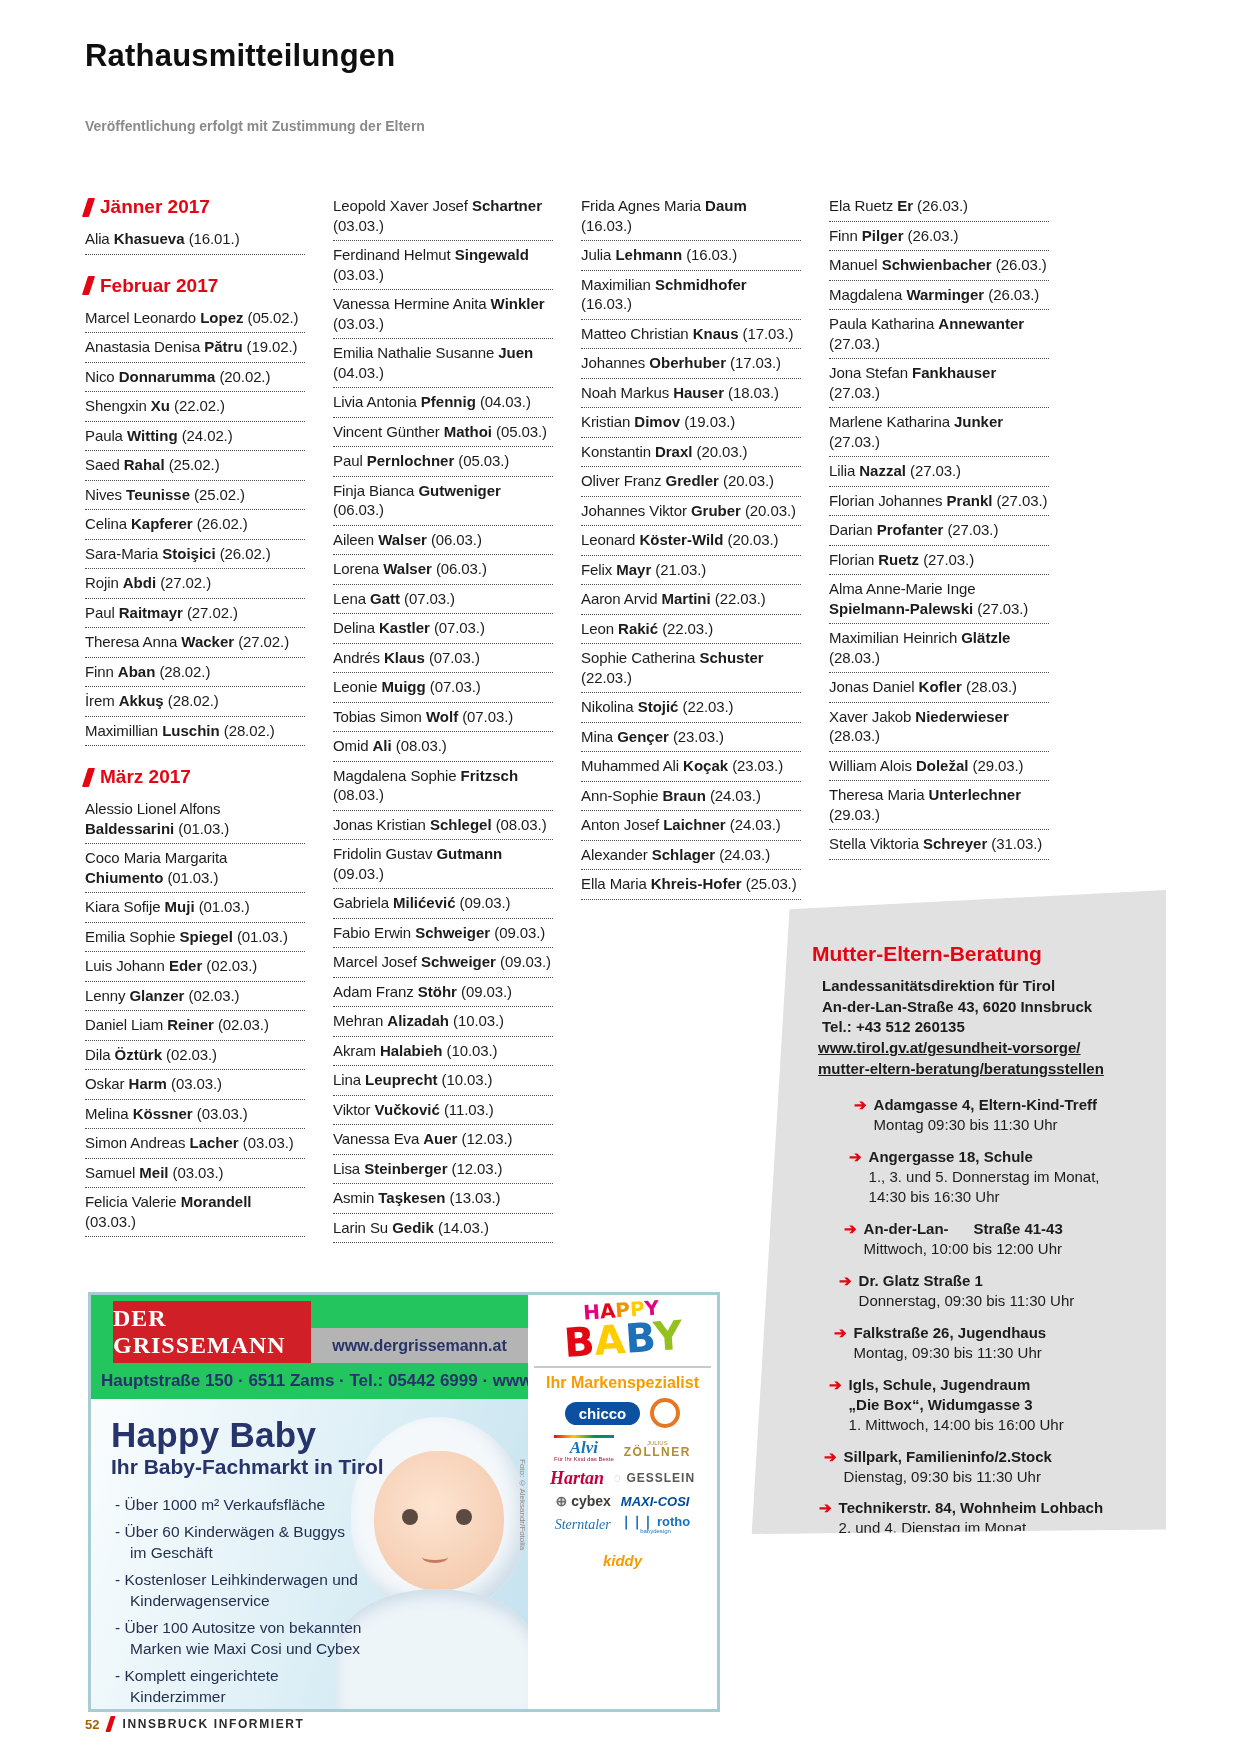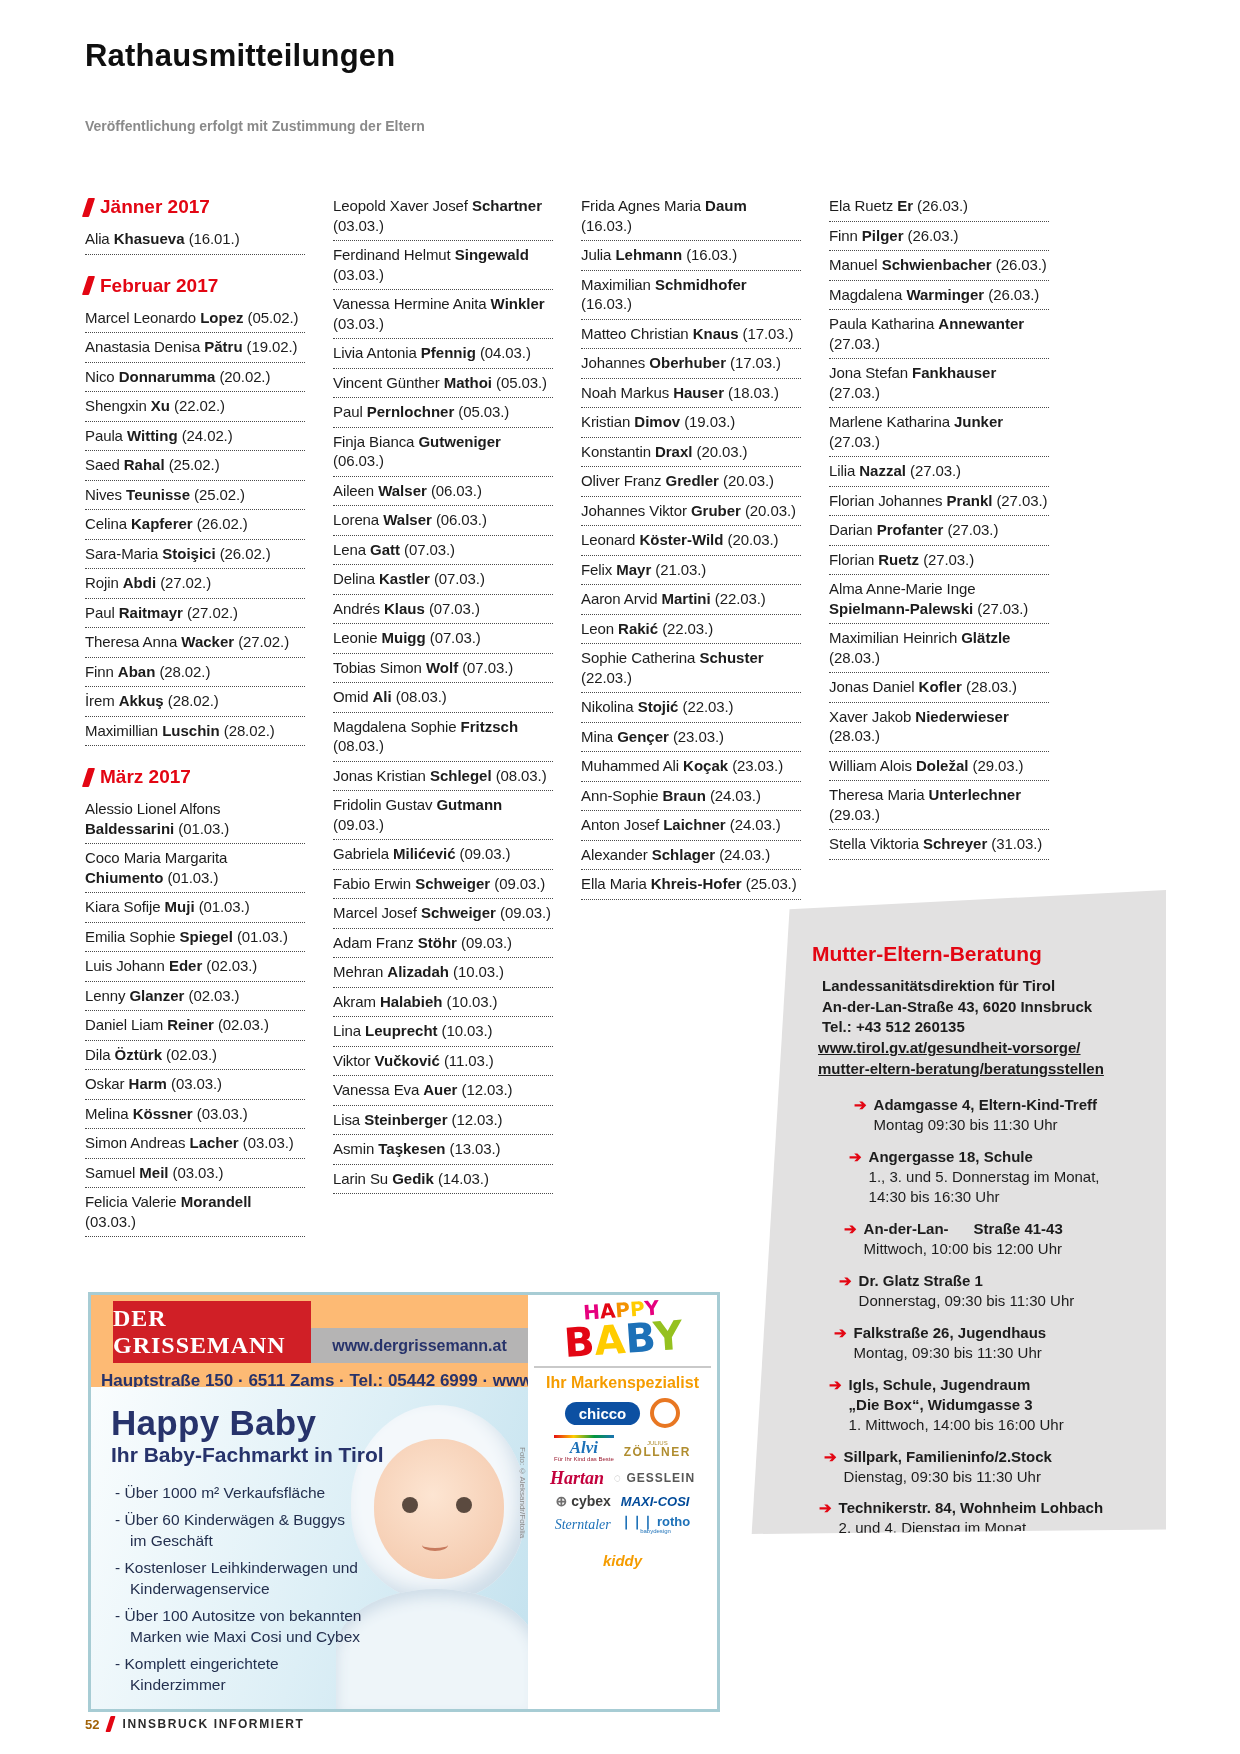--- a/index.html
+++ b/index.html
@@ -33,28 +33,28 @@
   .contact-line { font-size:15px; font-weight:bold; line-height:1.38; color:#1c1c1c; margin-left:10px; }
   .link-line { font-size:15px; font-weight:bold; line-height:1.38; color:#1c1c1c; text-decoration:underline; margin-left:6px; }
   .loc { display:flex; gap:7px; font-size:15px; line-height:1.33; margin-top:12px; }
   .loc .arrow { color:#e30613; font-weight:bold; font-size:15px; flex:0 0 auto; }
   .loc-name { font-weight:bold; }
   .loc-detail { font-weight:normal; }
   .locs { margin-top:16px; }
 
   
   .ad { position:absolute; left:88px; top:1292px; width:632px; height:420px;
-    border:3px solid #a7ccd4; background:#fdba74; }
+    border:3px solid #a7ccd4; background:#22c55e; }
   .ad-red-box { position:absolute; left:22px; top:6px; width:198px; height:62px; background:#d01f26;
     display:flex; align-items:center; justify-content:center; }
   .ad-red-box span { color:#fff; font-family:"Liberation Serif", serif; font-weight:bold; font-size:24px; letter-spacing:1px; }
   .ad-gray-bar { position:absolute; left:220px; top:33px; width:217px; height:35px; background:#b5b4b4;
     display:flex; align-items:center; justify-content:center; color:#27336b; font-weight:bold; font-size:16px; }
   .ad-address { position:absolute; left:10px; top:76px; width:430px; color:#27336b; font-weight:bold; font-size:17px; white-space:nowrap; }
-  .ad-main { position:absolute; left:0; top:92px; width:437px; bottom:0;
+  .ad-main { position:absolute; left:0; top:104px; width:437px; bottom:0;
     background:linear-gradient(110deg,#fafdfe 0%, #ddeff6 55%, #c2e1ee 100%); overflow:hidden; }
   .ad-headline { color:#27336b; font-weight:bold; font-size:35px; margin:16px 0 0 20px; letter-spacing:0.3px; }
   .ad-subheadline { color:#27336b; font-weight:bold; font-size:21px; margin:0 0 0 20px; }
   .ad-bullets { list-style:none; margin:16px 0 0 24px; width:250px; }
   .ad-bullets li { font-size:15.5px; color:#24304f; line-height:1.32; margin-bottom:7px; padding-left:15px; text-indent:-15px; }
   .ad-bullets li::before { content:"-  "; }
   
   .baby { position:absolute; right:-8px; top:0; bottom:0; width:200px; }
   .baby .hood { position:absolute; right:10px; top:18px; width:175px; height:195px; background:#f4f8fb; border-radius:50% 50% 46% 46%; box-shadow:inset -8px -10px 18px #cfdde8; }
   .baby .face { position:absolute; right:32px; top:52px; width:130px; height:140px; background:radial-gradient(circle at 45% 40%, #fde5d2, #f2c4a6); border-radius:48% 48% 50% 50%; }
@@ -146,20 +146,21 @@
       <div class="entry"><span>Oskar </span><b>Harm</b><span> (03.03.)</span></div>
       <div class="entry"><span>Melina </span><b>Kössner</b><span> (03.03.)</span></div>
       <div class="entry"><span>Simon Andreas </span><b>Lacher</b><span> (03.03.)</span></div>
       <div class="entry"><span>Samuel </span><b>Meil</b><span> (03.03.)</span></div>
       <div class="entry"><span>Felicia Valerie </span><b>Morandell</b><span> (03.03.)</span></div>
     </div>
     <div class="col">
       <div class="entry"><span>Leopold Xaver Josef </span><b>Schartner</b><span> (03.03.)</span></div>
       <div class="entry"><span>Ferdinand Helmut </span><b>Singewald</b><span> (03.03.)</span></div>
       <div class="entry"><span>Vanessa Hermine Anita </span><b>Winkler</b><span> (03.03.)</span></div>
+      <div class="entry"><span>Emilia Nathalie Susanne </span><b>Juen</b><span> (04.03.)</span></div>
       <div class="entry"><span>Livia Antonia </span><b>Pfennig</b><span> (04.03.)</span></div>
       <div class="entry"><span>Vincent Günther </span><b>Mathoi</b><span> (05.03.)</span></div>
       <div class="entry"><span>Paul </span><b>Pernlochner</b><span> (05.03.)</span></div>
       <div class="entry"><span>Finja Bianca </span><b>Gutweniger</b><span> (06.03.)</span></div>
       <div class="entry"><span>Aileen </span><b>Walser</b><span> (06.03.)</span></div>
       <div class="entry"><span>Lorena </span><b>Walser</b><span> (06.03.)</span></div>
       <div class="entry"><span>Lena </span><b>Gatt</b><span> (07.03.)</span></div>
       <div class="entry"><span>Delina </span><b>Kastler</b><span> (07.03.)</span></div>
       <div class="entry"><span>Andrés </span><b>Klaus</b><span> (07.03.)</span></div>
       <div class="entry"><span>Leonie </span><b>Muigg</b><span> (07.03.)</span></div>

